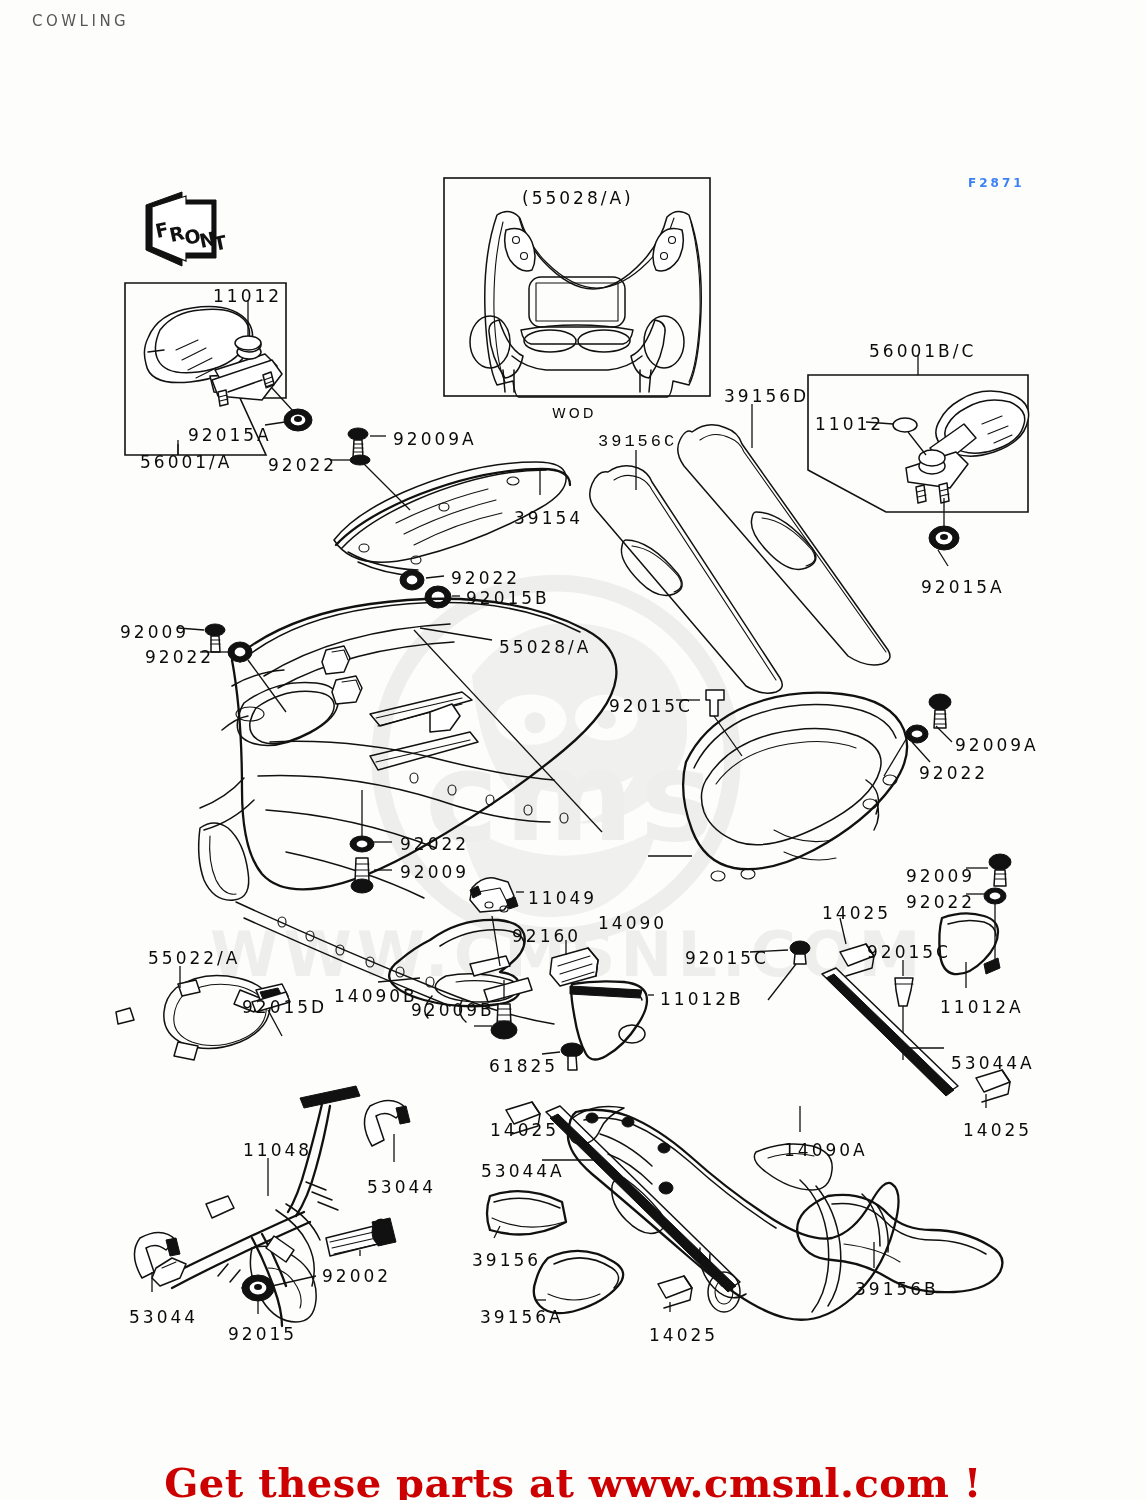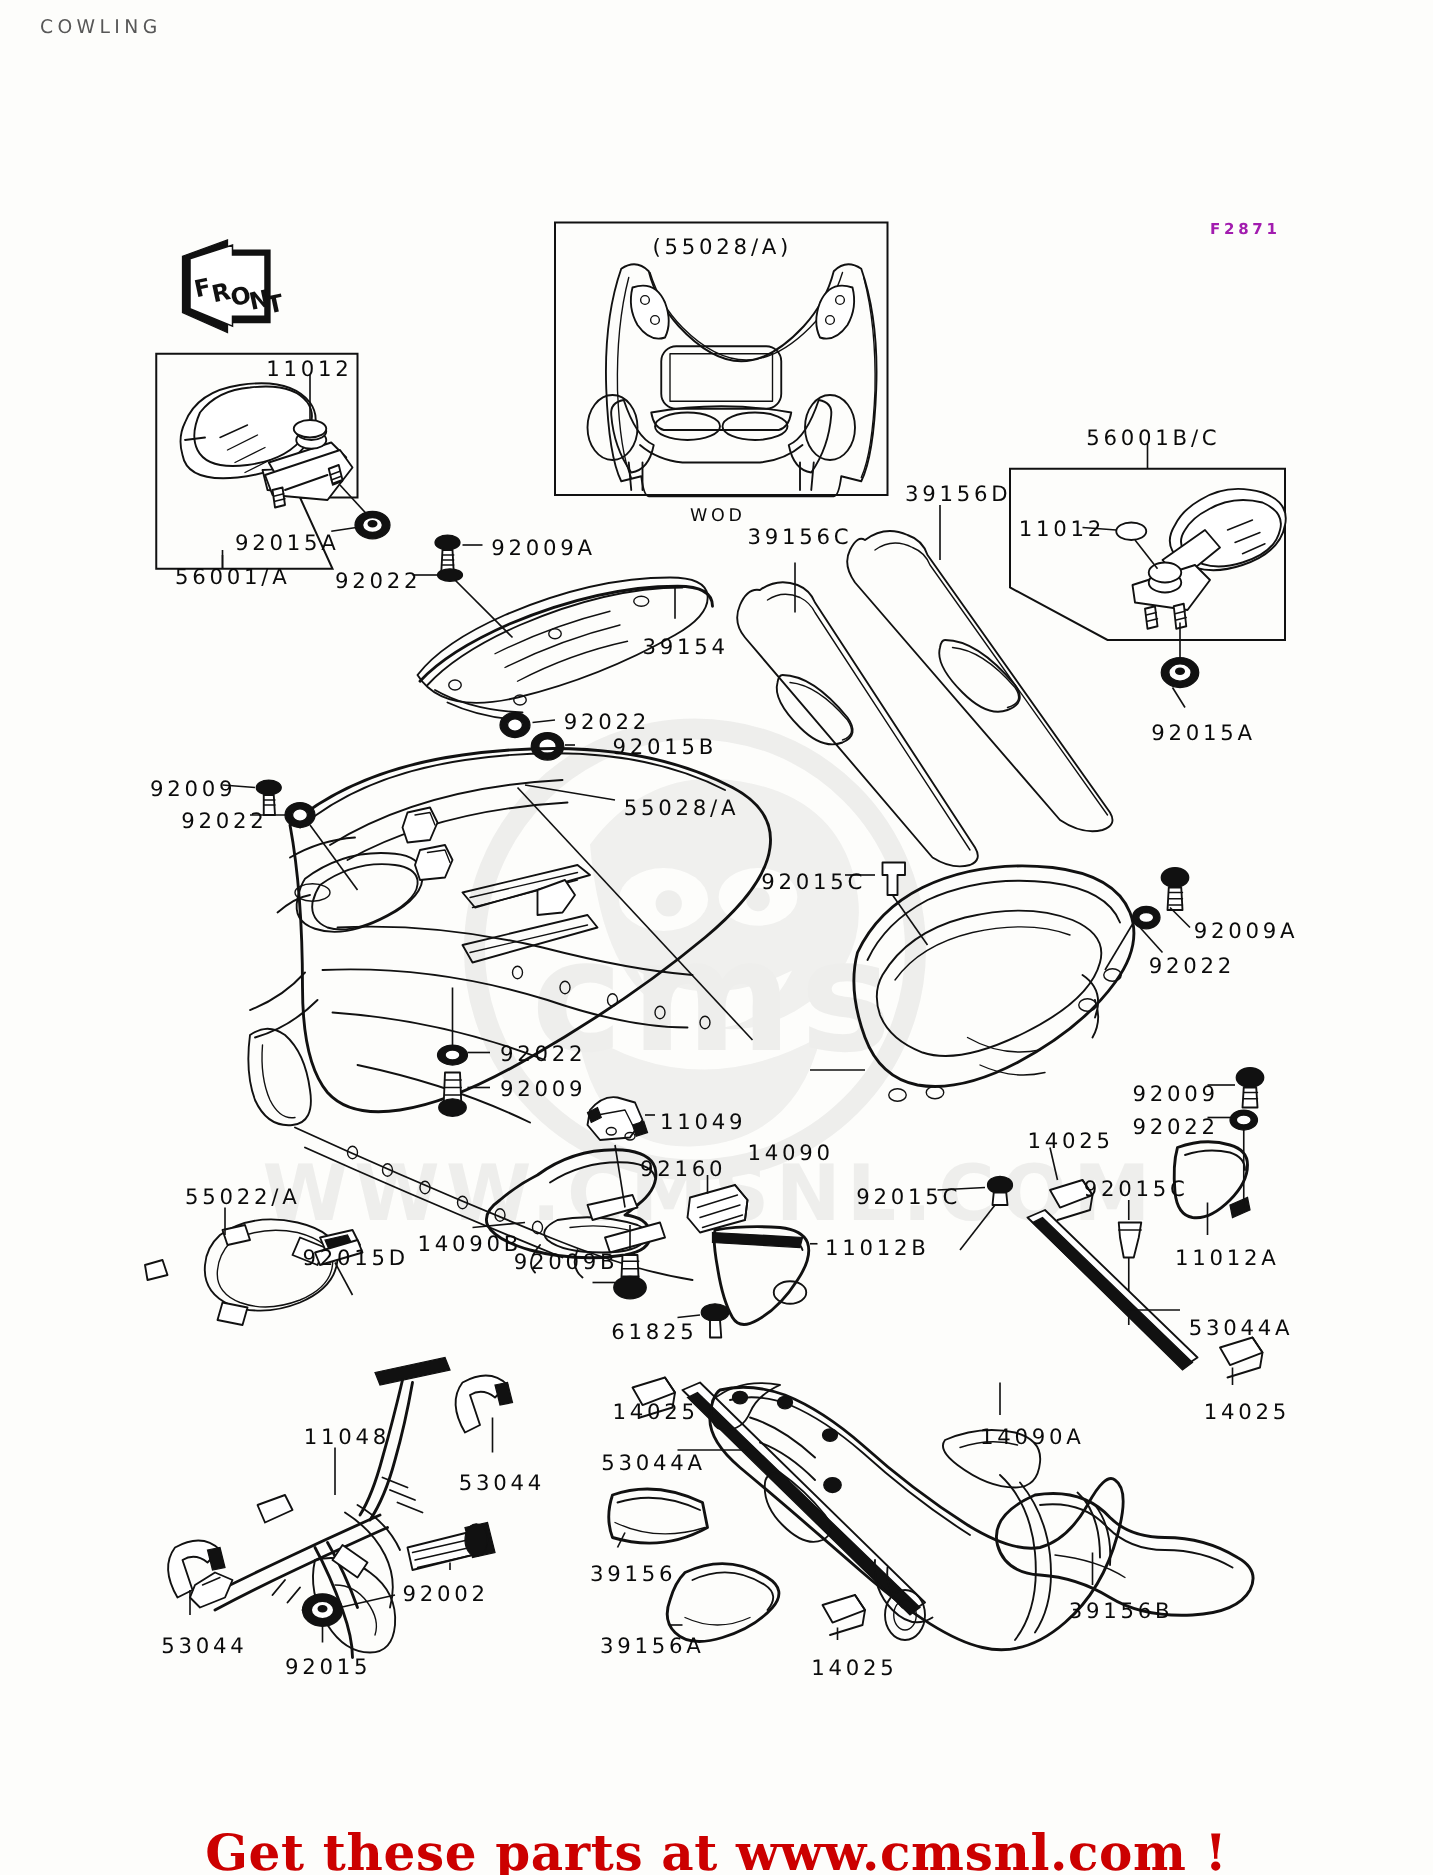--- a/index.html
+++ b/index.html
@@ -13,21 +13,21 @@
 
   
   .title{
     position:absolute;left:32px;top:12px;
     font-size:15px;letter-spacing:3.5px;color:#575757;
     font-family:"DejaVu Sans","Liberation Sans",sans-serif;
     white-space:nowrap;
   }
   .figcode{
     position:absolute;left:968px;top:176px;
-    font-size:12px;letter-spacing:3px;color:#a21caf;font-weight:bold;
+    font-size:12px;letter-spacing:3px;color:#3b82f6;font-weight:bold;
     white-space:nowrap;
   }
   
   .lbl{
     position:absolute;
     font-size:17px;letter-spacing:3.0px;color:#0b0b0b;
     white-space:nowrap;
     font-family:"DejaVu Sans","Liberation Sans",sans-serif;
   }
   .lbl.wod{font-size:14px;letter-spacing:3px;}
@@ -593,26 +593,26 @@
   <div class="lbl" style="left:522px;top:188px;">(55028/A)</div>
   <div class="lbl wod" style="left:552px;top:405px;">WOD</div>
 
   <div class="lbl" style="left:213px;top:286px;">11012</div>
   <div class="lbl" style="left:188px;top:425px;">92015A</div>
   <div class="lbl" style="left:140px;top:452px;">56001/A</div>
   <div class="lbl" style="left:393px;top:429px;">92009A</div>
   <div class="lbl" style="left:268px;top:455px;">92022</div>
   <div class="lbl" style="left:514px;top:508px;">39154</div>
   <div class="lbl" style="left:451px;top:568px;">92022</div>
-  <div class="lbl" style="left:490px;top:588px;">92015B</div>
+  <div class="lbl" style="left:466px;top:588px;">92015B</div>
   <div class="lbl" style="left:120px;top:622px;">92009</div>
   <div class="lbl" style="left:145px;top:647px;">92022</div>
   <div class="lbl" style="left:499px;top:637px;text-align:center;">55028/A</div>
   <div class="lbl" style="left:724px;top:386px;">39156D</div>
-  <div class="lbl" style="left:598px;top:420px;">39156C</div>
+  <div class="lbl" style="left:598px;top:432px;font-family:Liberation Mono, monospace;">39156C</div>
   <div class="lbl" style="left:869px;top:341px;">56001B/C</div>
   <div class="lbl" style="left:815px;top:414px;">11012</div>
   <div class="lbl" style="left:921px;top:577px;">92015A</div>
   <div class="lbl" style="left:609px;top:696px;">92015C</div>
   <div class="lbl" style="left:955px;top:735px;">92009A</div>
   <div class="lbl" style="left:919px;top:763px;">92022</div>
   <div class="lbl" style="left:400px;top:834px;">92022</div>
   <div class="lbl" style="left:400px;top:862px;">92009</div>
   <div class="lbl" style="left:528px;top:888px;">11049</div>
   <div class="lbl" style="left:598px;top:913px;">14090</div>

